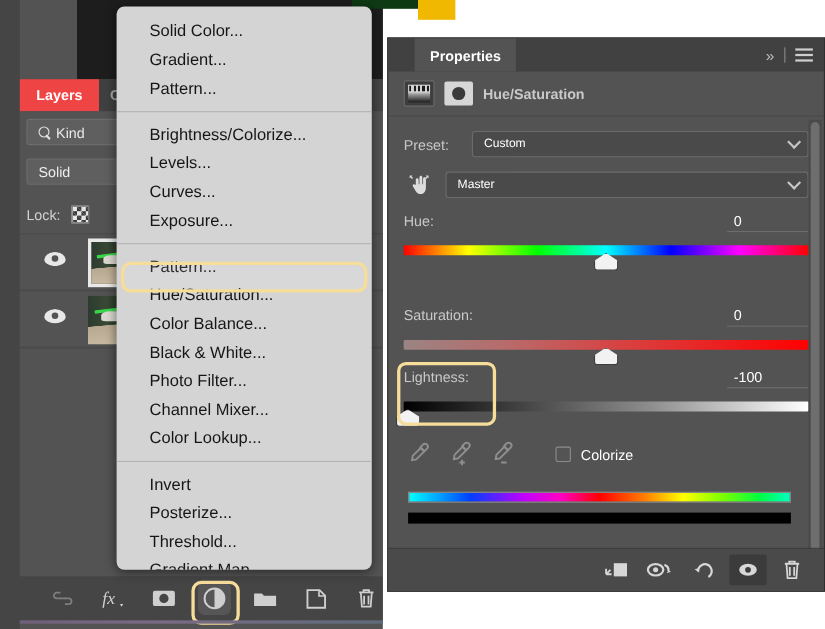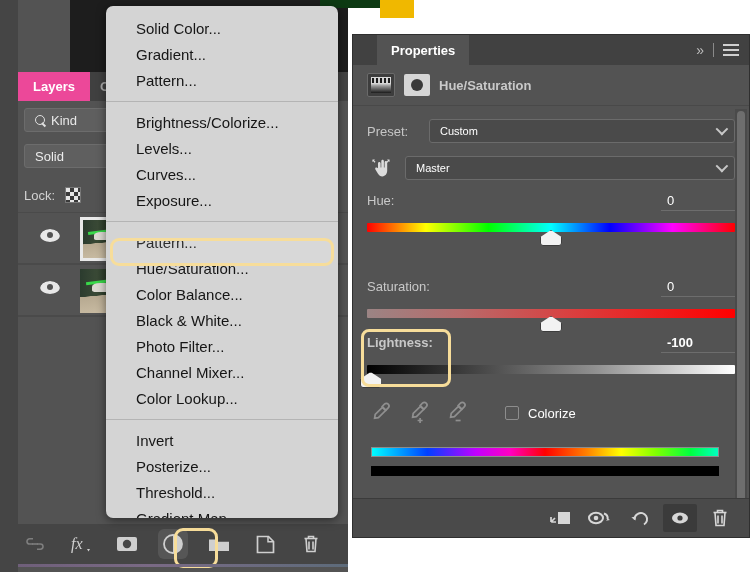--- a/index.html
+++ b/index.html
@@ -40,21 +40,21 @@
   
   .tabs-row {
     position: absolute; left: 18px; top: 72px; width: 330px; height: 29px;
     background: #454545;
   }
   .tab {
     position: absolute; top: 0; height: 29px;
     display: flex; align-items: center; justify-content: center;
     font-size: 13px; font-weight: bold; color: #d4d4d4;
   }
-  .tab.active { background: #ec4899; color: #ffffff; }
+  .tab.active { background: #ef4444; color: #ffffff; }
   #tab-layers { left: 0px; width: 72px; }
   #tab-channels { left: 72px; width: 46px; background: #404040; color:#a9a9a9;
                   justify-content: flex-start; padding-left: 10px; overflow: hidden; }
 
   
   .kind-row {
     position: absolute; left: 24px; top: 108px; width: 300px; height: 24px;
   }
   .kind-pill {
     position: absolute; left: 0; top: 0; width: 88px; height: 24px;
@@ -147,21 +147,21 @@
   .layer-divider {
     position: absolute; left: 18px; top: 316px; width: 330px; height: 1px;
     background: #4a4a4a;
   }
 
   
   .layers-toolbar {
     position: absolute; left: 18px; top: 524px; width: 330px; height: 40px;
     background: #454545;
     display: flex; align-items: center; justify-content: flex-end;
-    gap: 16px; padding-right: 22px;
+    gap: 16px; 
   }
   .lt-btn {
     width: 30px; height: 30px; position: relative;
     display: flex; align-items: center; justify-content: center;
     color: #cfcfcf;
   }
   .lt-btn.disabled { color: #7e7e7e; }
   .lt-btn.highlighted {
     background: #565656; border-radius: 6px;
   }
@@ -278,21 +278,21 @@
     position: absolute; left: 14px; top: 120px; width: 368px; height: 26px;
     display: flex; align-items: center; gap: 10px;
   }
   .hand-icon { width: 28px; height: 24px; position: relative; color:#dcdcdc; font-size: 19px;
                display:flex; align-items:center; justify-content:center; }
 
   
   .slider-block { position: absolute; left: 14px; width: 368px; }
   #block-hue { top: 158px; }
   #block-sat { top: 244px; }
-  #block-light { top: 300px; font-weight: bold; }
+  #block-light { top: 300px; }
   .slider-head { display:flex; align-items: baseline; height: 22px; }
   .slider-label { font-size: 13px; color: #c8c8c8; }
   .slider-value {
     margin-left: auto; width: 74px; text-align: left;
     font-size: 13px; color: #ffffff;
     border-bottom: 1px solid #6d6d6d; padding-bottom: 2px;
     padding-left: 6px;
   }
   .slider-track {
     position: relative; margin-top: 8px; height: 9px; border-radius: 1px;

